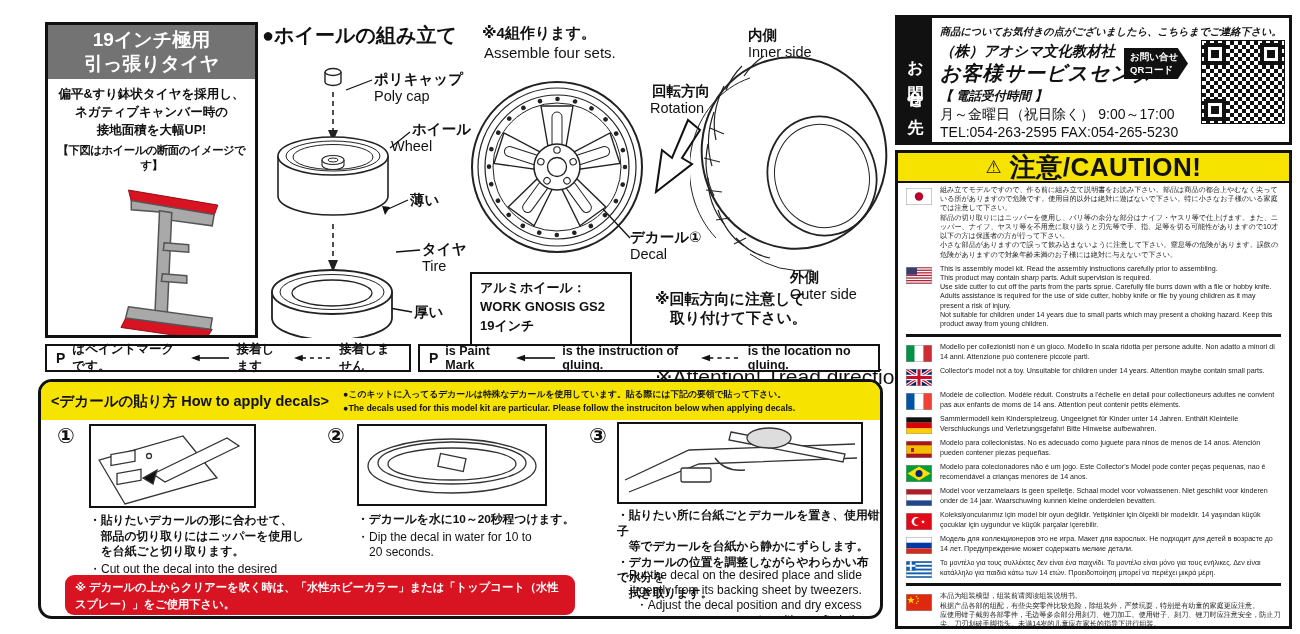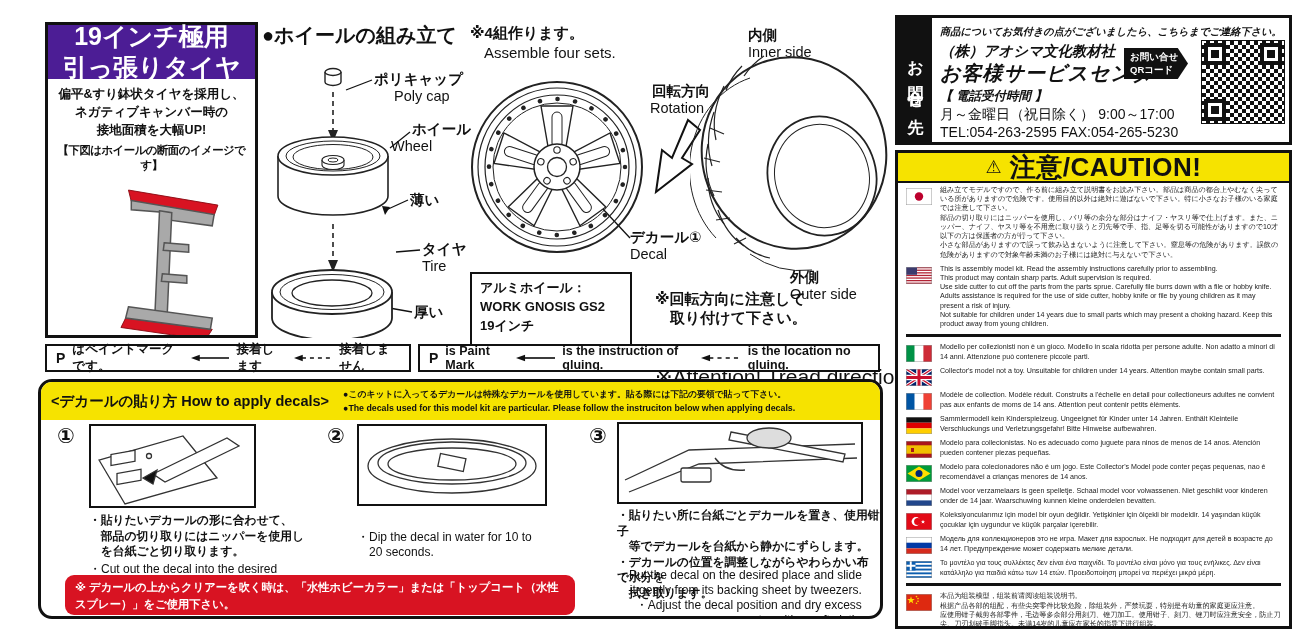--- a/index.html
+++ b/index.html
@@ -5,22 +5,22 @@
   html,body{margin:0;padding:0;background:#fff;}
   *{box-sizing:border-box;}
   .page{position:relative;width:1300px;height:634px;background:#fff;overflow:hidden;
         font-family:"Liberation Sans","DejaVu Sans",sans-serif;color:#111;}
   .abs{position:absolute;}
   .b{font-weight:bold;font-style:italic;}
   .pre{white-space:pre-line;}
 
   
   .tirebox{left:45px;top:22px;width:213px;height:316px;border:3px solid #111;background:#fff;}
-  .tirebox .band{height:54px;background:#4c1d95;color:#fff;display:flex;align-items:center;justify-content:center;
-                 font-size:25px;font-weight:bold;line-height:1.25;text-align:center;}
+  .tirebox .band{height:54px;background:#737373;color:#fff;display:flex;align-items:center;justify-content:center;
+                 font-size:19px;font-weight:bold;line-height:1.25;text-align:center;}
   .tirebox .desc{margin-top:6px;font-size:12.5px;font-weight:bold;line-height:1.45;text-align:center;}
   .tirebox .cap{margin-top:4px;font-size:11.4px;font-weight:bold;text-align:center;letter-spacing:-0.5px;}
 
   .h-asm{left:262px;top:22px;font-size:20px;font-weight:bold;}
   .lbl15{font-size:14.5px;font-weight:bold;}
   .lbl15n{font-size:14.5px;}
 
   .specbox{left:470px;top:272px;width:162px;height:76px;border:2px solid #111;padding:5px 8px;
            font-size:13px;font-weight:bold;line-height:1.45;}
 
@@ -130,29 +130,29 @@
     <polygon points="58,204 68,204 63,216" fill="#222"></polygon>
     <g stroke="#222" fill="#fff">
       <path d="M2,236 v26 a60,22 0 0 0 120,0 v-26" stroke-width="1.8"></path>
       <ellipse cx="62" cy="236" rx="60" ry="22" stroke-width="1.8"></ellipse>
       <ellipse cx="62" cy="236" rx="52" ry="17.5" stroke-width="1"></ellipse>
       <ellipse cx="62" cy="237" rx="40" ry="13" stroke-width="1.3"></ellipse>
     </g>
   </svg>
 
   <div class="abs lbl15" style="left:374px;top:70px;">ポリキャップ</div>
-  <div class="abs lbl15n" style="left:374px;top:88px;margin-left:20px;">Poly cap</div>
+  <div class="abs lbl15n" style="left:374px;top:88px;">Poly cap</div>
   <div class="abs lbl15" style="left:412px;top:120px;">ホイール</div>
   <div class="abs lbl15n" style="left:391px;top:138px;">Wheel</div>
   <div class="abs lbl15" style="left:410px;top:191px;">薄い</div>
   <div class="abs lbl15" style="left:422px;top:240px;">タイヤ</div>
   <div class="abs lbl15n" style="left:422px;top:258px;">Tire</div>
   <div class="abs lbl15" style="left:414px;top:303px;">厚い</div>
 
-  <div class="abs lbl15" style="left:470px;top:24px;font-size:15px;">※4組作ります。</div>
+  <div class="abs lbl15" style="left:482px;top:24px;font-size:15px;">※4組作ります。</div>
   <div class="abs lbl15n" style="left:484px;top:44px;font-size:15px;">Assemble four sets.</div>
 
   <svg class="abs" style="left:468px;top:78px;" width="178" height="178" viewBox="0 0 178 178">
     <g stroke="#222" fill="none">
       <circle cx="89" cy="89" r="85" stroke-width="2"></circle>
       <circle cx="89" cy="89" r="79" stroke-width="1.2"></circle>
       <circle cx="89" cy="89" r="72" stroke-width="1.2"></circle>
       <circle cx="89" cy="89" r="64" stroke-width="1"></circle>
       <circle cx="89" cy="89" r="68" stroke-width="4.5" stroke-linecap="round" stroke-dasharray="0.1,17.7"></circle>
     </g>
@@ -303,20 +303,21 @@
     <div class="abs illus" style="left:316px;top:42px;width:190px;height:82px;">
       <svg width="186" height="78" viewBox="0 0 186 78">
         <g stroke="#333" stroke-width="1.3" fill="#fff">
           <ellipse cx="93" cy="40" rx="84" ry="27"></ellipse>
           <ellipse cx="93" cy="37" rx="74" ry="21"></ellipse>
           <ellipse cx="93" cy="38" rx="64" ry="16"></ellipse>
           <rect x="80" y="30" width="26" height="13" transform="rotate(12 93 36)"></rect>
         </g>
       </svg>
     </div>
+    <div class="abs sjp pre" style="left:316px;top:130px;">・デカールを水に10～20秒程つけます。</div>
     <div class="abs sen pre" style="left:316px;top:148px;">・Dip the decal in water for 10 to
 　20 seconds.</div>
 
     <div class="abs stepnum" style="left:548px;top:42px;">③</div>
     <div class="abs illus" style="left:576px;top:40px;width:246px;height:82px;">
       <svg width="242" height="78" viewBox="0 0 242 78">
         <g stroke="#333" stroke-width="1.3" fill="#fff">
           <path d="M6,56 L70,26 L236,20" fill="none"></path>
           <path d="M10,68 L80,40 L238,34" fill="none"></path>
           <polygon points="112,8 226,30 224,38 110,16"></polygon>

